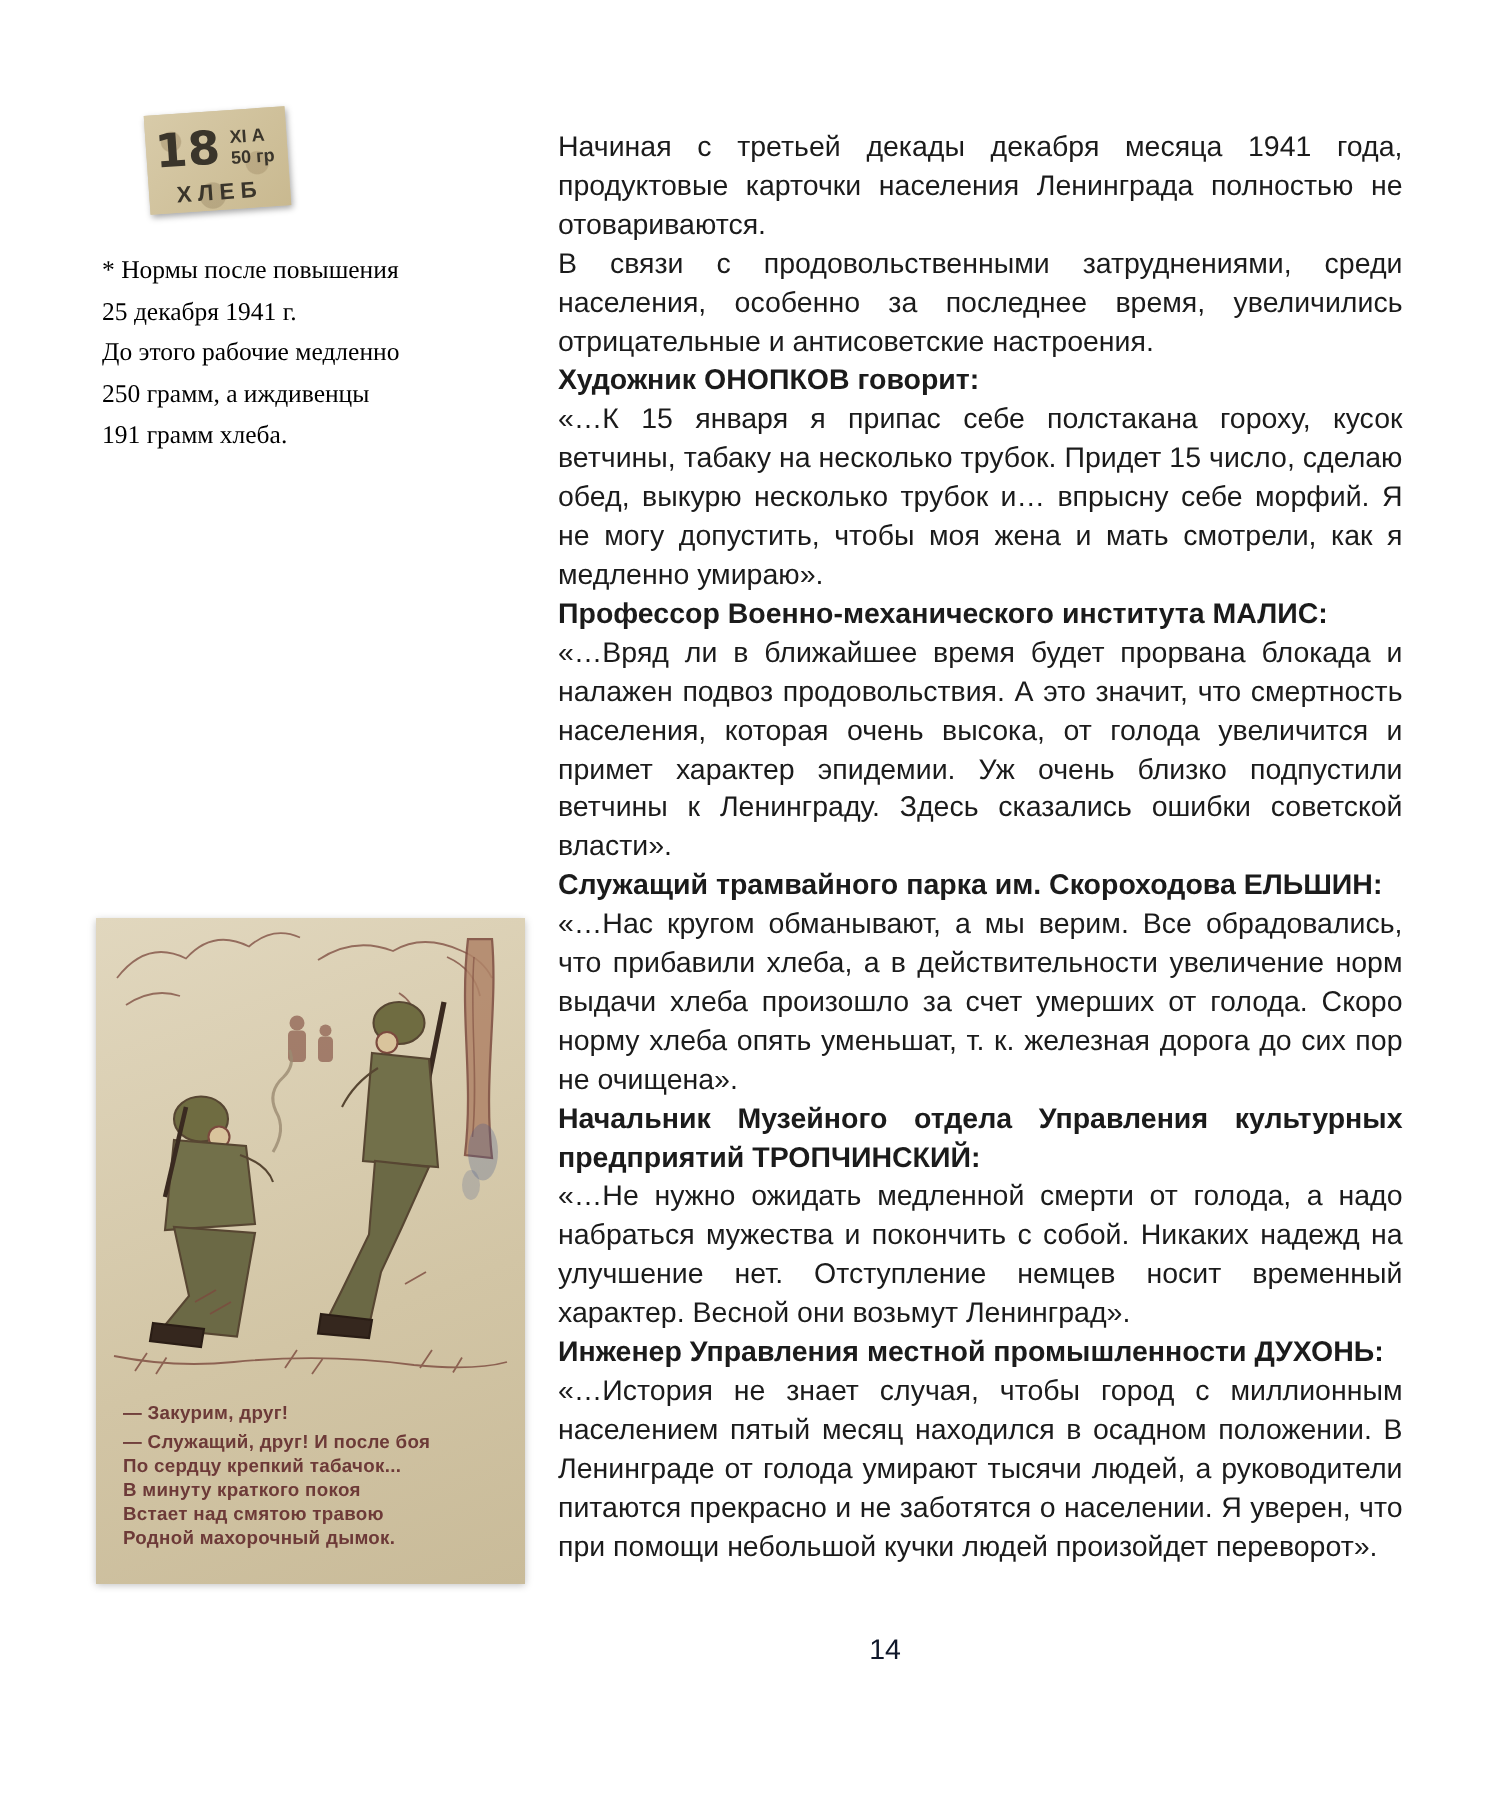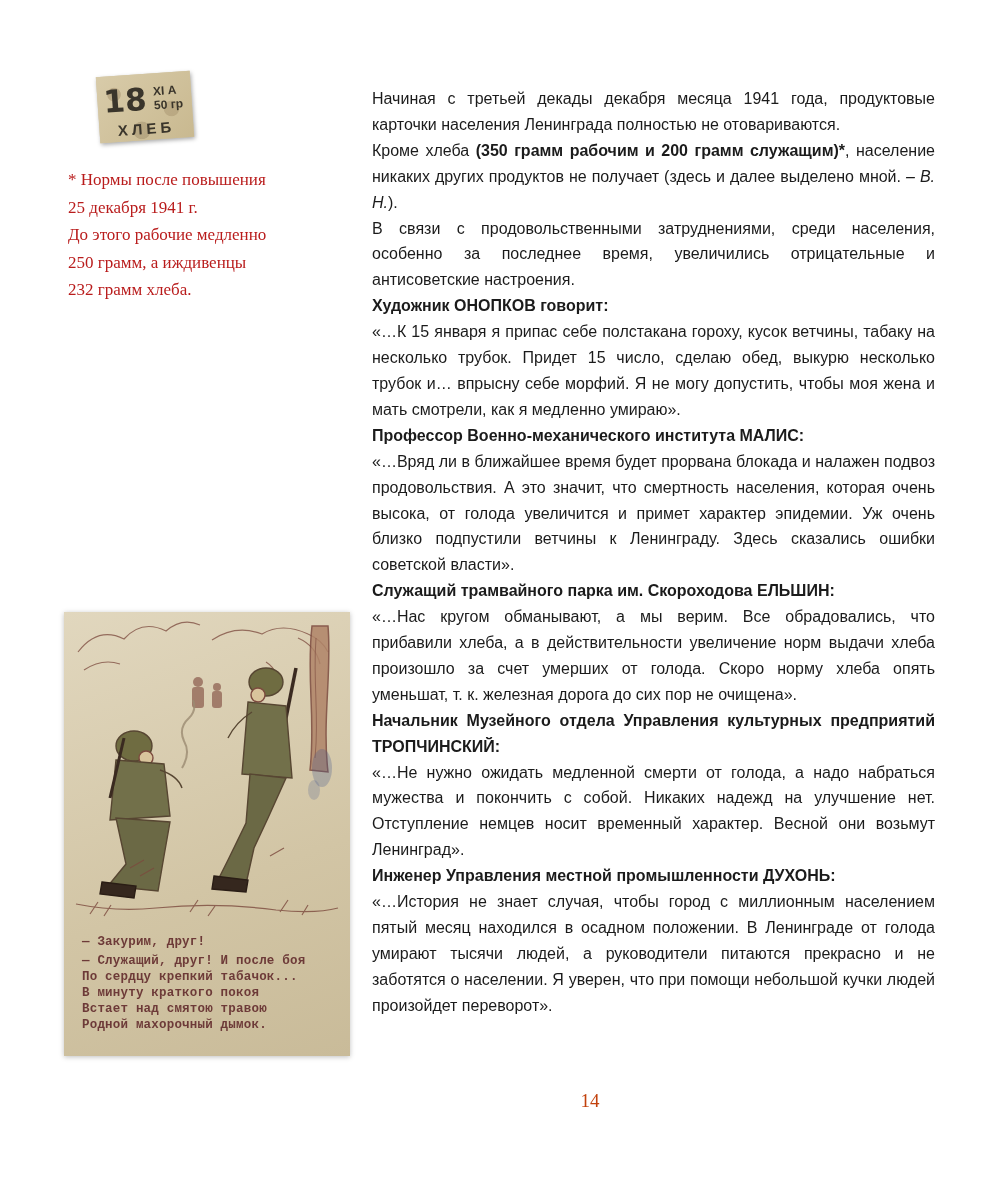--- a/index.html
+++ b/index.html
@@ -28,53 +28,53 @@
   .ration-inner { display: flex; flex-direction: column; height: 100%; padding: 3px 6px 4px; box-sizing: border-box; }
   .ration-top { display: flex; align-items: center; gap: 7px; flex: 1; }
   .ration-num { font-size: 31px; font-weight: 700; font-family: "DejaVu Sans", sans-serif; line-height: 1; }
   .ration-side { display: flex; flex-direction: column; font-size: 12px; font-weight: 700; line-height: 14px; }
   .ration-bottom { font-size: 15px; font-weight: 700; letter-spacing: 4px; text-align: center; line-height: 1; }
 
   
   .footnote {
     position: absolute; left: 68px; top: 166px; width: 250px;
     font-family: "Liberation Serif", serif;
-    font-size: 17px; line-height: 27.5px; color: #b91c1c;
+    font-size: 17px; line-height: 27.5px; color: #000000;
   }
 
   
   .illus {
     position: absolute; left: 64px; top: 612px; width: 286px; height: 444px;
     background: linear-gradient(160deg, #e1d7be 0%, #d2c5a5 60%, #c9bb99 100%);
     box-shadow: 0 1px 5px rgba(0,0,0,.25);
   }
   .illus svg { position: absolute; left: 6px; top: 6px; }
   .illus-caption {
     position: absolute; left: 18px; top: 322px;
-    font-family: Liberation Mono, monospace;
+    font-family: Liberation Sans, sans-serif;
     font-size: 12.5px; line-height: 16px; font-weight: 700;
     color: #6d3a38; letter-spacing: .2px;
   }
   .illus-caption .cap-line-first { margin-bottom: 3px; }
 
   
   .main-col {
     position: absolute; left: 372px; top: 86px; width: 563px;
-    font-size: 16px; line-height: 25.9px;
+    font-size: 19px; line-height: 25.9px;
     color: #1b1b1b; text-align: justify;
   }
   .para { margin: 0; }
   .para.header { font-weight: 700; }
 
   
   .page-num {
     position: absolute; left: 540px; top: 1090px; width: 100px;
     text-align: center;
-    font-family: Liberation Serif, serif;
-    font-size: 19px; color: #c2410c;
+    font-family: Liberation Sans, sans-serif;
+    font-size: 19px; color: #0f172a;
   }
 </style>
 </head>
 <body>
 
 <div class="page">
 
   <div class="ration">
     <div class="ration-inner">
       <div class="ration-top">
@@ -86,21 +86,21 @@
       </div>
       <div class="ration-bottom">ХЛЕБ</div>
     </div>
   </div>
 
   <div class="footnote">
     <div>* Нормы после повышения</div>
     <div>25 декабря 1941 г.</div>
     <div>До этого рабочие медленно</div>
     <div>250 грамм, а иждивенцы</div>
-    <div>232 грамм хлеба.</div>
+    <div>191 грамм хлеба.</div>
   </div>
 
   <div class="illus">
     <svg width="274" height="310" viewBox="0 0 274 310" xmlns="http://www.w3.org/2000/svg">
 
       <g stroke="#7c4a3e" stroke-width="1.2" fill="none" opacity="0.75">
         <path d="M8 34 q20 -26 46 -13 q18 -20 42 -8 q16 -14 34 -6"></path>
         <path d="M142 22 q24 -16 50 -6 q20 -12 46 0 q14 6 20 18"></path>
         <path d="M14 52 q18 -12 36 -6"></path>
         <path d="M196 44 q16 10 9 32"></path>
@@ -153,21 +153,20 @@
       <div>— Служащий, друг! И после боя</div>
       <div>По сердцу крепкий табачок...</div>
       <div>В минуту краткого покоя</div>
       <div>Встает над смятою травою</div>
       <div>Родной махорочный дымок.</div>
     </div>
   </div>
 
   <div class="main-col">
       <div class="para">Начиная с третьей декады декабря месяца 1941 года, продуктовые карточки населения Ленинграда полностью не отовариваются.</div>
-      <div class="para"><span>Кроме хлеба </span><span style="font-weight: 700;">(350 грамм рабочим и 200 грамм служащим)*</span><span>, население никаких других продуктов не получает (здесь и далее выделено мной. </span><span style="font-style: italic;">– В. Н.</span><span>).</span></div>
       <div class="para">В связи с продовольственными затруднениями, среди населения, особенно за последнее время, увеличились отрицательные и антисоветские настроения.</div>
       <div class="para header">Художник ОНОПКОВ говорит:</div>
       <div class="para">«…К 15 января я припас себе полстакана гороху, кусок ветчины, табаку на несколько трубок. Придет 15 число, сделаю обед, выкурю несколько трубок и… впрысну себе морфий. Я не могу допустить, чтобы моя жена и мать смотрели, как я медленно умираю».</div>
       <div class="para header">Профессор Военно-механического института МАЛИС:</div>
       <div class="para">«…Вряд ли в ближайшее время будет прорвана блокада и налажен подвоз продовольствия. А это значит, что смертность населения, которая очень высока, от голода увеличится и примет характер эпидемии. Уж очень близко подпустили ветчины к Ленинграду. Здесь сказались ошибки советской власти».</div>
       <div class="para header">Служащий трамвайного парка им. Скороходова ЕЛЬШИН:</div>
       <div class="para">«…Нас кругом обманывают, а мы верим. Все обрадовались, что прибавили хлеба, а в действительности увеличение норм выдачи хлеба произошло за счет умерших от голода. Скоро норму хлеба опять уменьшат, т. к. железная дорога до сих пор не очищена».</div>
       <div class="para header">Начальник Музейного отдела Управления культурных предприятий ТРОПЧИНСКИЙ:</div>
       <div class="para">«…Не нужно ожидать медленной смерти от голода, а надо набраться мужества и покончить с собой. Никаких надежд на улучшение нет. Отступление немцев носит временный характер. Весной они возьмут Ленинград».</div>
       <div class="para header">Инженер Управления местной промышленности ДУХОНЬ:</div>

